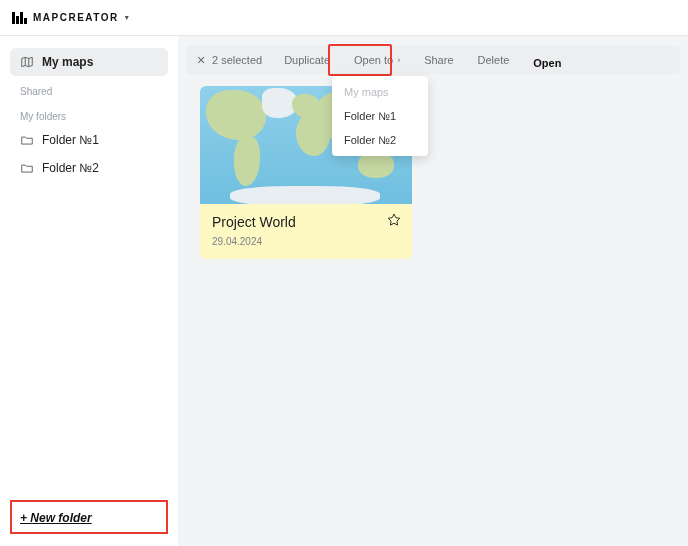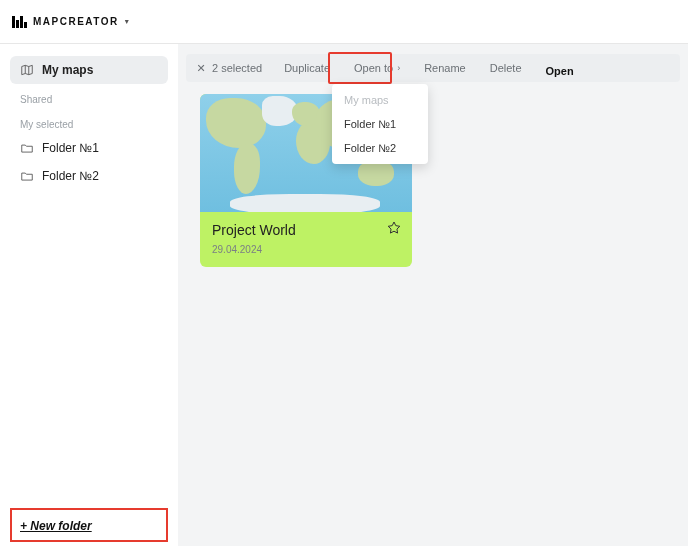--- a/index.html
+++ b/index.html
@@ -1,19 +1,19 @@
 <!DOCTYPE html>
 <html><head>
 <meta charset="utf-8">
 <style>
   * { box-sizing: border-box; margin: 0; padding: 0; font-family: -apple-system, BlinkMacSystemFont, "Segoe UI", Arial, sans-serif; }
   html, body { width: 688px; height: 546px; background: #fff; overflow: hidden; }
 
   
-  .header { height: 44px; display: flex; align-items: center; padding: 0 12px; border-bottom: 1px solid #e7e7e7; }
+  .header { height: 36px; display: flex; align-items: center; padding: 0 12px; border-bottom: 1px solid #e7e7e7; }
   .logo-mark { display: inline-flex; gap: 1px; margin-right: 6px; }
   .logo-mark span { display:inline-block; width:3px; height:12px; background:#000; }
   .logo-mark span.s1{height:12px;} .logo-mark span.s2{height:8px; align-self:flex-end;} .logo-mark span.s3{height:12px;} .logo-mark span.s4{height:6px; align-self:flex-end;}
   .brand { font-size: 10px; letter-spacing: 1.5px; font-weight: 700; color:#111; }
   .brand-chevron { margin-left:6px; font-size:8px; color:#555; }
 
   
   .body { display:flex; height: calc(546px - 28px); }
   .sidebar { width: 178px; padding: 12px 10px; display:flex; flex-direction:column; position:relative; }
   .main { flex:1; background:#f3f4f5; position:relative; padding:0; }
@@ -35,21 +35,21 @@
   .tb-close { width:14px; height:100%; display:flex; align-items:center; justify-content:center; color:#6b7075; cursor:pointer; font-size:11px; }
   .tb-sel { font-size:11px; color:#6b7075; padding:0 10px 0 4px; }
   .move-highlight { position:absolute; top:8px; left:150px; width:64px; height:32px; border:2px solid #e63b2e; border-radius:2px; pointer-events:none; }
 
   
   .dropdown { position:absolute; top:40px; left:154px; width:96px; background:#fff; border-radius:4px; box-shadow:0 4px 12px rgba(0,0,0,0.15); padding:4px 0; z-index:5; }
   .dd-item { font-size:11px; color:#333; padding:6px 12px; cursor:pointer; }
   .dd-item.disabled { color:#b8bcc0; cursor:default; }
 
   
-  .card { position:absolute; top:50px; left:22px; width:212px; background:#bef264; border-radius:6px; overflow:hidden; }
+  .card { position:absolute; top:50px; left:22px; width:212px; background:#fef9c3; border-radius:6px; overflow:hidden; }
   .card-thumb { width:100%; height:118px; position:relative; overflow:hidden; }
   .card-body { padding:10px 12px 12px; position:relative; }
   .card-title { font-size:14px; color:#222; }
   .card-date { font-size:10px; color:#7a7f85; margin-top:6px; }
   .star { position:absolute; top:8px; right:10px; color:#333; }
   .star svg { width:16px; height:16px; fill:none; stroke:#333; stroke-width:1.5; }
 
   
   .map-bg { position:absolute; inset:0; background:linear-gradient(#8fd0ea,#6fbfe0); }
   .land { position:absolute; background:#c6d8a1; border-radius:40% 50% 45% 55%; }
@@ -84,21 +84,21 @@
         <svg viewBox="0 0 24 24">
             <path d="M3 6l6-2 6 2 6-2v14l-6 2-6-2-6 2z"></path>
             <path d="M9 4v14M15 6v14"></path>
           </svg>
       </span>
       <span>My maps</span>
     </div>
 
     <div class="side-section-label">Shared</div>
 
-    <div class="side-section-label">My selected</div>
+    <div class="side-section-label">My folders</div>
     <div class="side-item">
       <span class="icon">
         <svg viewBox="0 0 24 24">
             <path d="M3 7h6l2 2h10v10H3z"></path>
           </svg>
       </span>
       <span>Folder №1</span>
     </div>
     <div class="side-item">
       <span class="icon">
@@ -118,21 +118,21 @@
   <div class="main">
 
     <div class="toolbar">
       <span class="tb-close">✕</span>
       <span class="tb-sel">2 selected</span>
       <span class="tb-btn">Duplicate</span>
       <span class="tb-btn">
         <span>Open to</span>
         <span style="font-size:9px;">›</span>
       </span>
-      <span class="tb-btn">Rename</span>
+      <span class="tb-btn">Share</span>
       <span class="tb-btn">Delete</span>
       <span class="tb-btn strong">Open</span>
     </div>
     <div class="move-highlight"></div>
 
     <div class="dropdown">
       <div class="dd-item disabled">My maps</div>
       <div class="dd-item">Folder №1</div>
       <div class="dd-item">Folder №2</div>
     </div>

